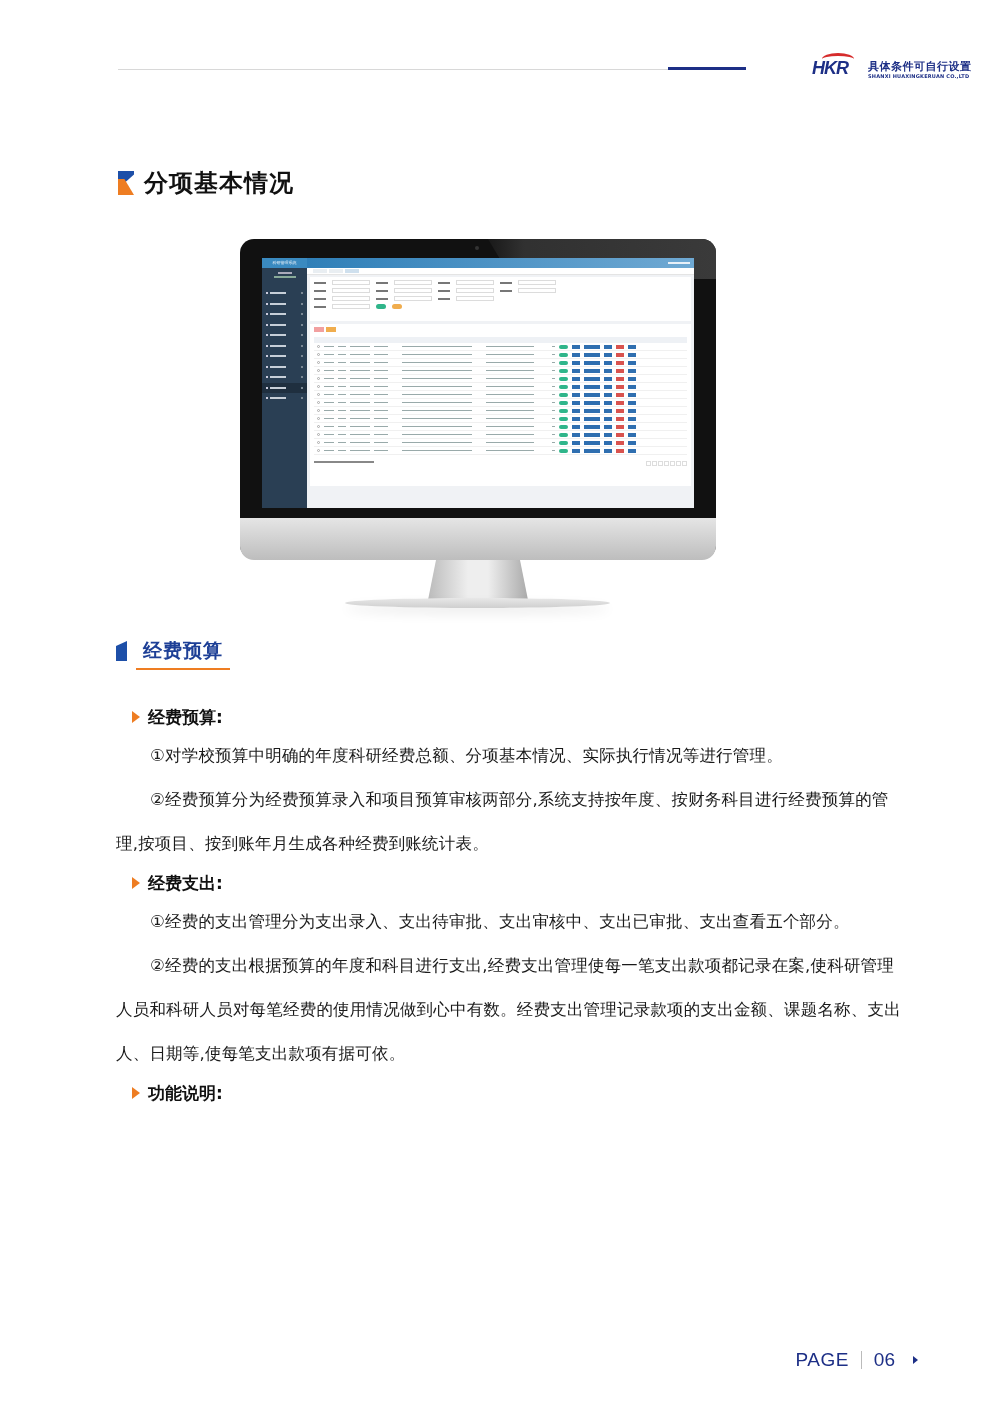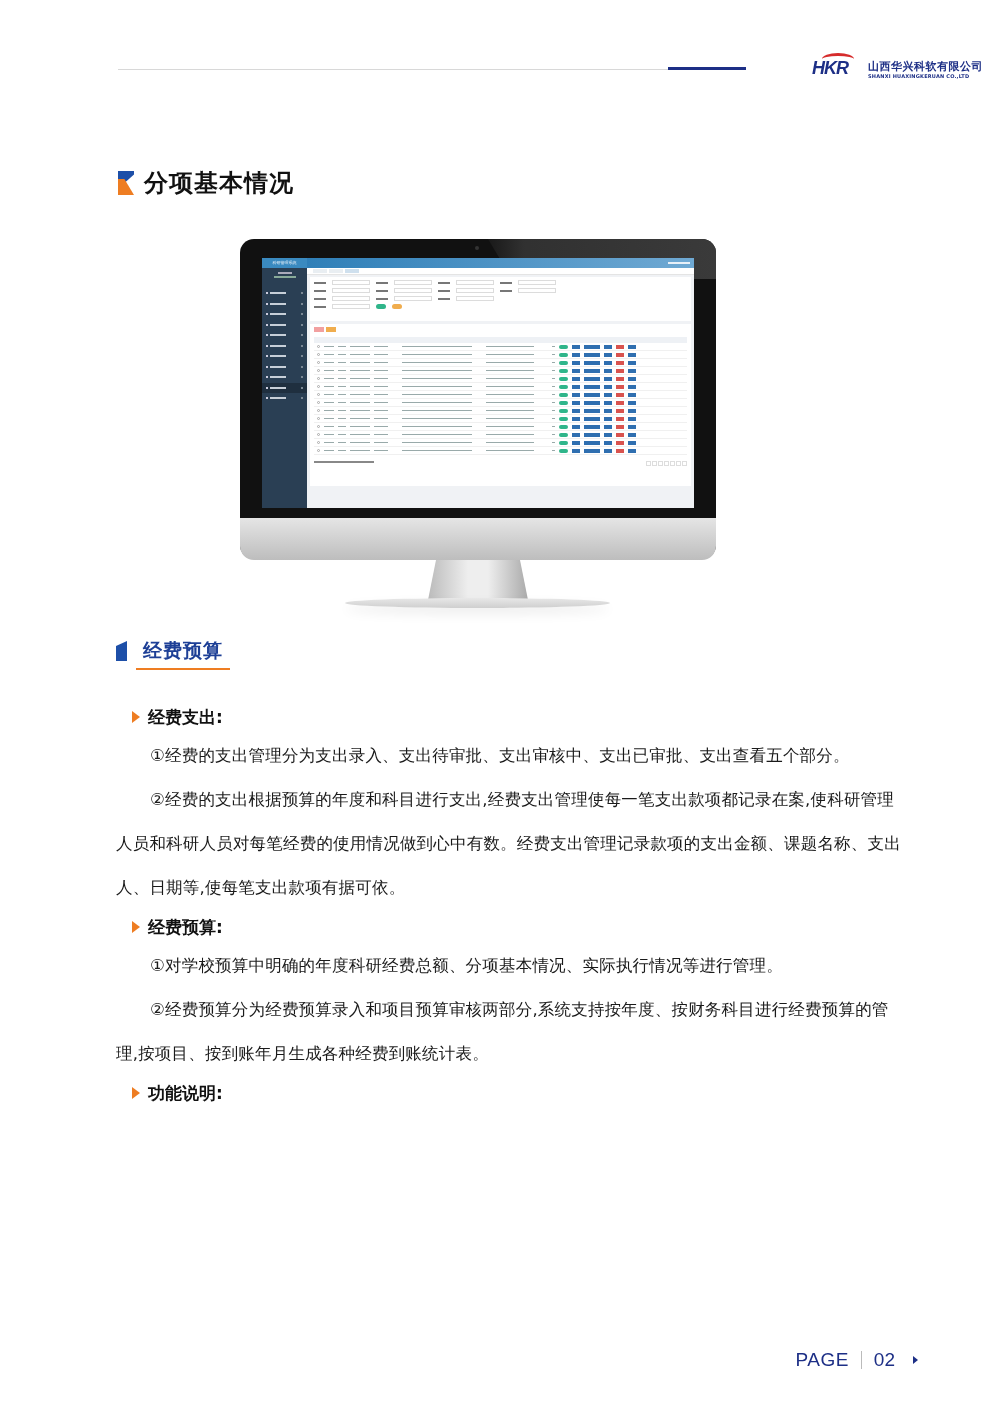--- a/index.html
+++ b/index.html
@@ -93,21 +93,21 @@
 <body>
 
 <div class="top-rule"></div>
 <div class="top-rule-accent"></div>
 <div class="logo">
   <div class="logo-mark">
     <div class="swoosh"></div>
     <div class="hkr">HKR</div>
   </div>
   <div class="logo-text">
-    <span class="logo-cn">山西华兴科软有限公司</span>
+    <span class="logo-cn">具体条件可自行设置</span>
     <span class="logo-en">SHANXI HUAXINGKERUAN CO.,LTD</span>
   </div>
 </div>
 
 <div class="title-wrap">
   <div class="title-icon">
     <div class="blue"></div>
       <div class="orange"></div>
   </div>
   <h1 class="title">分项基本情况</h1>
@@ -479,39 +479,39 @@
 <div class="sec-head">
   <div class="sec-icon"></div>
   <h2 class="sec-title">经费预算</h2>
 </div>
 <div class="sec-underline"></div>
 
 <div class="content">
   <div class="block">
     <div class="sub-head">
         <span class="sub-arrow"></span>
-        <span class="sub-title">经费支出:</span>
-      </div>
-    <p class="para">①经费的支出管理分为支出录入、支出待审批、支出审核中、支出已审批、支出查看五个部分。</p>
-    <p class="para">②经费的支出根据预算的年度和科目进行支出,经费支出管理使每一笔支出款项都记录在案,使科研管理人员和科研人员对每笔经费的使用情况做到心中有数。经费支出管理记录款项的支出金额、课题名称、支出人、日期等,使每笔支出款项有据可依。</p>
+        <span class="sub-title">经费预算:</span>
+      </div>
+    <p class="para">①对学校预算中明确的年度科研经费总额、分项基本情况、实际执行情况等进行管理。</p>
+    <p class="para">②经费预算分为经费预算录入和项目预算审核两部分,系统支持按年度、按财务科目进行经费预算的管理,按项目、按到账年月生成各种经费到账统计表。</p>
   </div>
   <div class="block">
     <div class="sub-head">
         <span class="sub-arrow"></span>
-        <span class="sub-title">经费预算:</span>
-      </div>
-    <p class="para">①对学校预算中明确的年度科研经费总额、分项基本情况、实际执行情况等进行管理。</p>
-    <p class="para">②经费预算分为经费预算录入和项目预算审核两部分,系统支持按年度、按财务科目进行经费预算的管理,按项目、按到账年月生成各种经费到账统计表。</p>
+        <span class="sub-title">经费支出:</span>
+      </div>
+    <p class="para">①经费的支出管理分为支出录入、支出待审批、支出审核中、支出已审批、支出查看五个部分。</p>
+    <p class="para">②经费的支出根据预算的年度和科目进行支出,经费支出管理使每一笔支出款项都记录在案,使科研管理人员和科研人员对每笔经费的使用情况做到心中有数。经费支出管理记录款项的支出金额、课题名称、支出人、日期等,使每笔支出款项有据可依。</p>
   </div>
   <div class="block">
     <div class="sub-head">
         <span class="sub-arrow"></span>
         <span class="sub-title">功能说明:</span>
       </div>
   </div>
 </div>
 
 <div class="page-footer">
   <span class="page-label">PAGE</span>
   <span class="page-sep"></span>
-  <span class="page-num">02</span>
+  <span class="page-num">06</span>
   <span class="page-next"></span>
 </div>
 
 </body></html>

